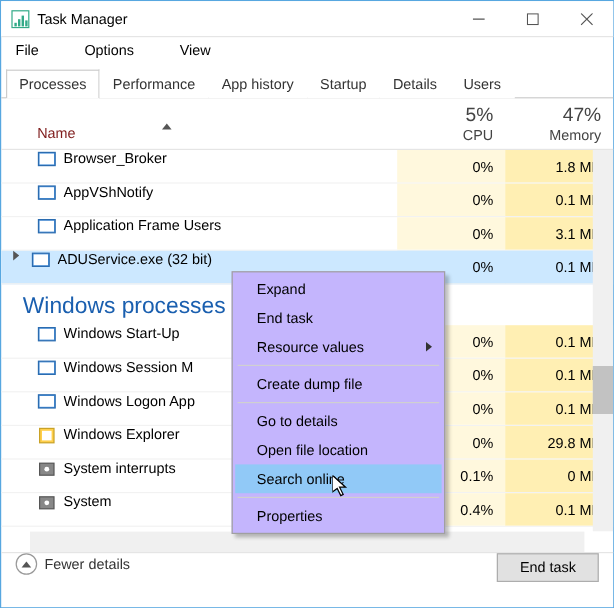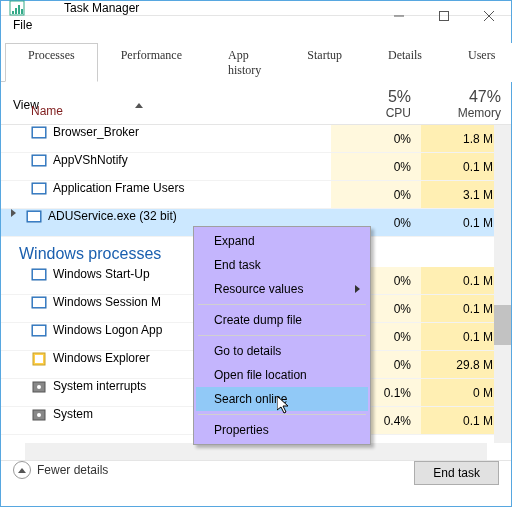--- a/index.html
+++ b/index.html
@@ -1,45 +1,45 @@
 <!DOCTYPE html>
 <html><head>
 <meta charset="utf-8">
 <style>
 * { box-sizing: border-box; margin: 0; padding: 0; font-family: "Segoe UI", Tahoma, sans-serif; font-size: 12px; }
 body { background: #fff; }
 .window { width: 512px; height: 507px; border: 1px solid #57a7e0; display: flex; flex-direction: column; background: #fff; position: relative; }
-.titlebar { height: 15px; background: #fff; display: flex; align-items: center; padding-left: 8px; border-bottom: 1px solid #e5e5e5; gap: 33px; }
+.titlebar { height: 30px; background: #fff; display: flex; align-items: center; padding-left: 8px; border-bottom: 1px solid #e5e5e5; }
 .titlebar .icon { width: 16px; height: 16px; margin-right: 6px; }
 .titlebar .icon svg { width: 16px; height: 16px; display: block; }
 .titlebar .title { flex: 1; color: #000; }
 .titlebar .btns { display: flex; height: 100%; }
 .titlebar .btn { width: 45px; height: 30px; display: flex; align-items: center; justify-content: center; color: #555; }
 .titlebar .btn svg { width: 10px; height: 10px; stroke: #555; stroke-width: 1; fill: none; }
-.menubar { height: 22px; display: flex; align-items: flex-start; padding-left: 4px; gap: 22px; flex-direction: column; }
+.menubar { height: 22px; display: flex; align-items: center; padding-left: 4px; gap: 22px; }
 .menubar .mitem { padding: 2px 8px; color: #000; }
 .tabstrip { display: flex; padding-left: 4px; margin-top: 4px; border-bottom: 1px solid #ccc; }
-.tabstrip .tab { padding: 4px 22px; border: 1px solid transparent; border-bottom: none; color: #333; position: relative; top: 1px; background: #fff; font-family: Liberation Serif, serif; }
+.tabstrip .tab { padding: 4px 10px; border: 1px solid transparent; border-bottom: none; color: #333; position: relative; top: 1px; background: #fff; }
 .tabstrip .tab.active { border: 1px solid #ccc; border-bottom: 1px solid #fff; background: #fff; }
 .headerrow { display: flex; align-items: flex-end; padding: 6px 10px 4px 30px; border-bottom: 1px solid #e5e5e5; }
 .headerrow .namecol { flex: 1; color: #7f1d1d; padding-bottom: 2px; display: flex; align-items: center; gap: 32px; }
 .chev { width: 0; height: 0; border-left: 4px solid transparent; border-right: 4px solid transparent; border-bottom: 5px solid #555; margin-left: 40px; margin-bottom: 10px; }
 .headerrow .col { width: 90px; text-align: right; color: #444; }
 .headerrow .col .pct { font-size: 16px; color: #444; }
 .list { flex: 1; overflow: hidden; position: relative; }
 .row { display: flex; align-items: flex-start; height: 28px; padding-left: 30px; border-bottom: 1px solid #f2f2f2; }
 .row .picon { width: 16px; height: 16px; margin-right: 6px; display: inline-block; }
 .row .picon svg { width:16px; height:16px; display:block; }
 .row .pname { flex: 1; color: #000; white-space: nowrap; overflow: hidden; text-overflow: ellipsis; }
 .row .cpu { width: 90px; text-align: right; padding-right: 10px; background: #fff8dd; height: 100%; line-height: 28px; }
 .row .mem { width: 90px; text-align: right; padding-right: 10px; background: #ffefb3; height: 100%; line-height: 28px; }
 .row.sel { background: #cce8ff; }
 .row.sel .cpu { background: #cce8ff; }
 .row.sel .mem { background: #cce8ff; }
-.group-header { padding: 8px 0 4px 18px; color: #1a5faf; font-size: 16px; }
+.group-header { padding: 8px 0 4px 18px; color: #1a5faf; font-size: 19px; }
 .row .arrow { width: 0; height: 0; border-top: 4px solid transparent; border-bottom: 4px solid transparent; border-left: 5px solid #555; margin-right: 10px; margin-left: -20px; }
 .scrollbar-v { width: 17px; background: #f0f0f0; position: absolute; right: 0; top: 0; bottom: 0; }
 .scroll-thumb { background: #c2c2c2; width: 100%; height: 40px; position: absolute; top: 180px; }
 .footer { height: 46px; border-top: 1px solid #e5e5e5; display: flex; align-items: flex-start; padding: 0 12px; }
 .fewer { display: flex; align-items: center; gap: 6px; color: #333; }
 .fewer .circ { width: 18px; height: 18px; border: 1px solid #999; border-radius: 50%; display: flex; align-items: center; justify-content: center; }
 .fewer .circ .up { width:0;height:0;border-left:4px solid transparent;border-right:4px solid transparent;border-bottom:5px solid #555; }
 .endtask { margin-left: auto; padding: 4px 18px; border: 1px solid #adadad; background: #e1e1e1; color: #000; }
 .scroll-h { height: 17px; background: #f0f0f0; margin: 0 24px; }
 .ctxmenu { position: absolute; left: 192px; top: 225px; width: 178px; background: #c4b5fd; border: 1px solid #a0a0a0; box-shadow: 3px 3px 3px rgba(0,0,0,0.25); padding: 2px; }

